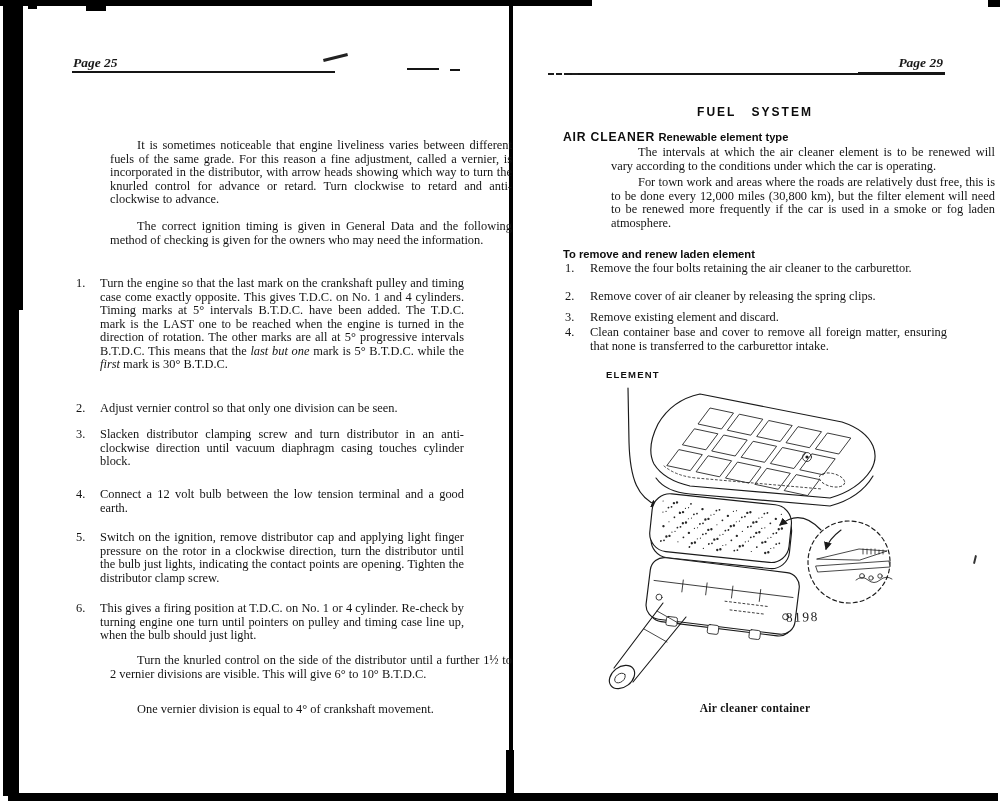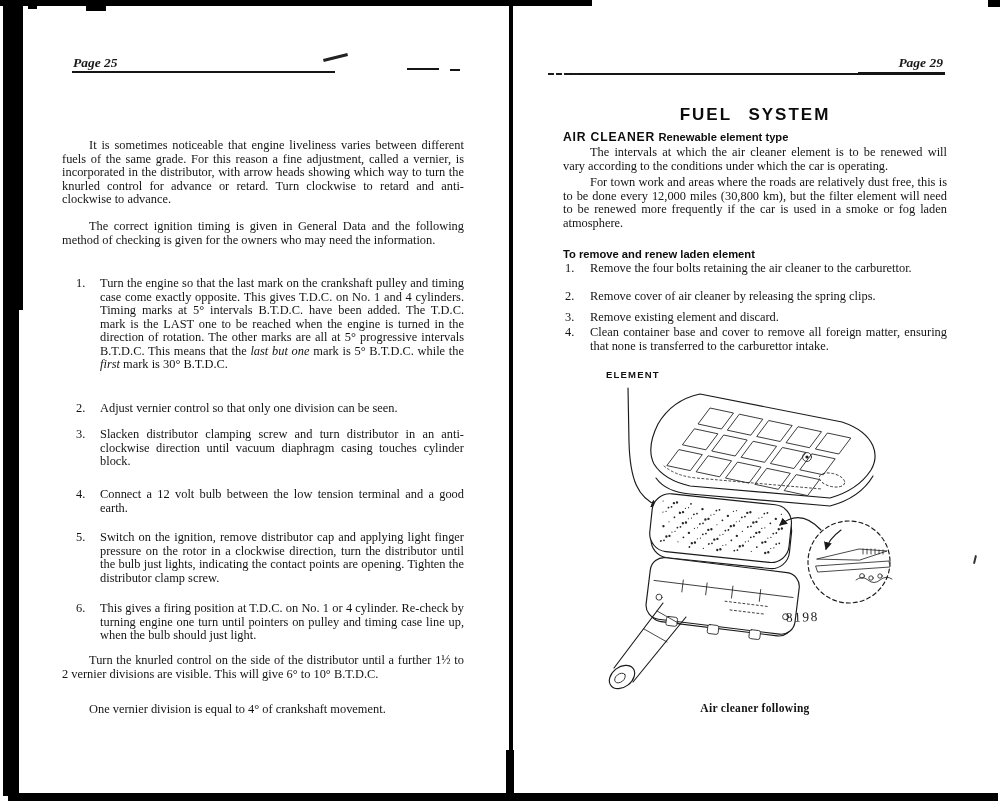--- a/index.html
+++ b/index.html
@@ -5,27 +5,27 @@
   html,body{margin:0;padding:0;}
   body{
     width:1000px;height:802px;position:relative;overflow:hidden;
     background:#ffffff;color:#121212;
     font-family:"Liberation Serif",serif;
   }
   .abs{position:absolute;}
   .ink{position:absolute;background:#000;}
   .page{position:absolute;top:0;height:802px;}
   .body-text{font-size:12.4px;line-height:13.5px;text-align:justify;color:#141414;}
-  .indent{text-indent:27px;}
+  .indent{text-indent:27px;margin-left:48px;}
   .page-header{font-style:italic;font-weight:bold;font-size:13.5px;color:#1a1a1a;}
   .doc-title{
     font-family:"Liberation Sans",sans-serif;font-weight:bold;
     font-size:19px;letter-spacing:2.4px;word-spacing:9px;text-align:center;color:#0b0b0b;
   }
-  .doc-title.small{font-size:17px;letter-spacing:2px;word-spacing:10px;}
+  .doc-title.small{font-size:12px;letter-spacing:2px;word-spacing:10px;}
   .bold-head{font-family:"Liberation Sans",sans-serif;font-weight:bold;font-size:12.2px;color:#0d0d0d;}
   .bold-head .qualifier{font-size:11.2px;}
   .subhead{font-family:"Liberation Sans",sans-serif;font-weight:bold;font-size:11.2px;color:#0d0d0d;}
   .list-item{display:flex;}
   .list-item .num{flex:0 0 38px;box-sizing:border-box;padding-left:14px;text-align:left;}
   .page-right .list-item .num{flex:0 0 27px;padding-left:2px;}
   .list-item .txt{flex:1 1 auto;}
   .it{font-style:italic;margin-top:17px;}
   .caption{font-weight:bold;font-size:11.5px;text-align:center;letter-spacing:.3px;}
   .rule{position:absolute;background:#151515;}
@@ -126,21 +126,21 @@
   </div>
   <div class="abs body-text list-item" data-name="list-item" style="left:0;top:311px;width:384px;">
     <span class="num" data-name="list-number">3.</span>
     <span class="txt" data-name="list-text">Remove existing element and discard.</span>
   </div>
   <div class="abs body-text list-item" data-name="list-item" style="left:0;top:326px;width:384px;">
     <span class="num" data-name="list-number">4.</span>
     <span class="txt" data-name="list-text">Clean container base and cover to remove all foreign matter, ensuring that none is transferred to the carburettor intake.</span>
   </div>
 
-  <div class="abs caption" data-name="figure-caption" style="left:0;top:702px;width:384px;">Air cleaner following</div>
+  <div class="abs caption" data-name="figure-caption" style="left:0;top:702px;width:384px;">Air cleaner container</div>
 </div>
 
 <svg class="abs" data-name="air-cleaner-figure" style="left:560px;top:360px;" width="420" height="340" viewBox="0 0 420 340">
   <defs>
     <marker id="arr" viewBox="0 0 10 10" refX="8.5" refY="5" markerWidth="7" markerHeight="7" orient="auto-start-reverse">
       <path class="arrowhead" d="M0,0 L10,5 L0,10 Z"></path>
     </marker>
   </defs>
 
   <text class="svg-label" data-name="figure-label-element" x="46" y="18">ELEMENT</text>

